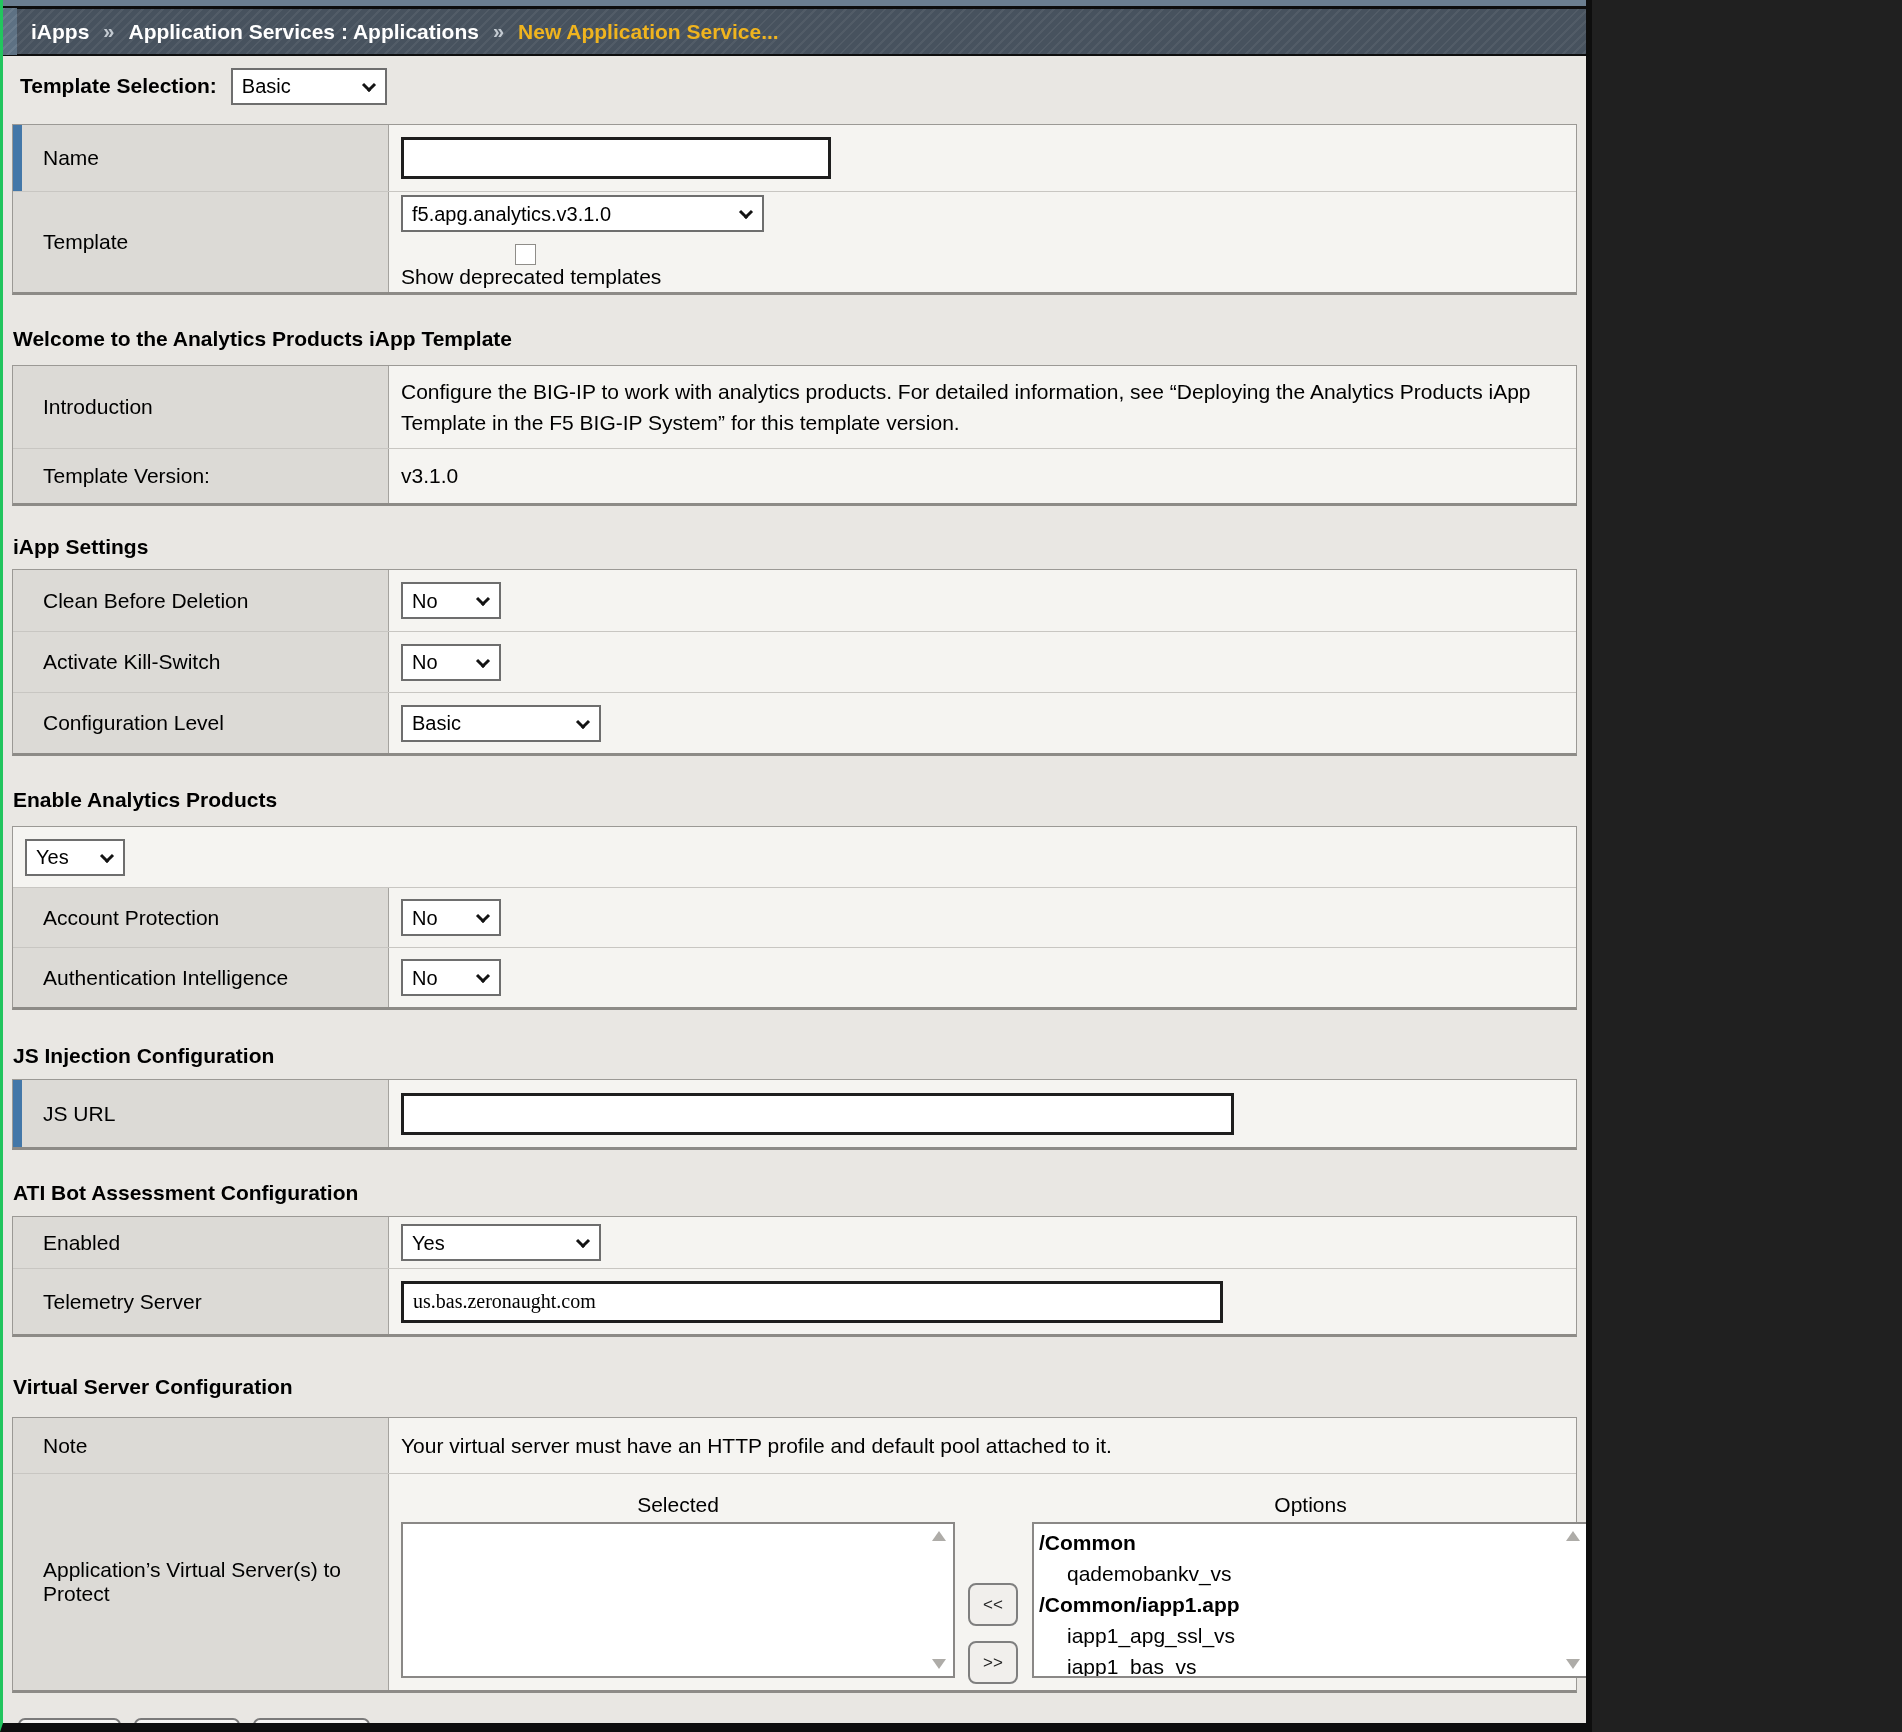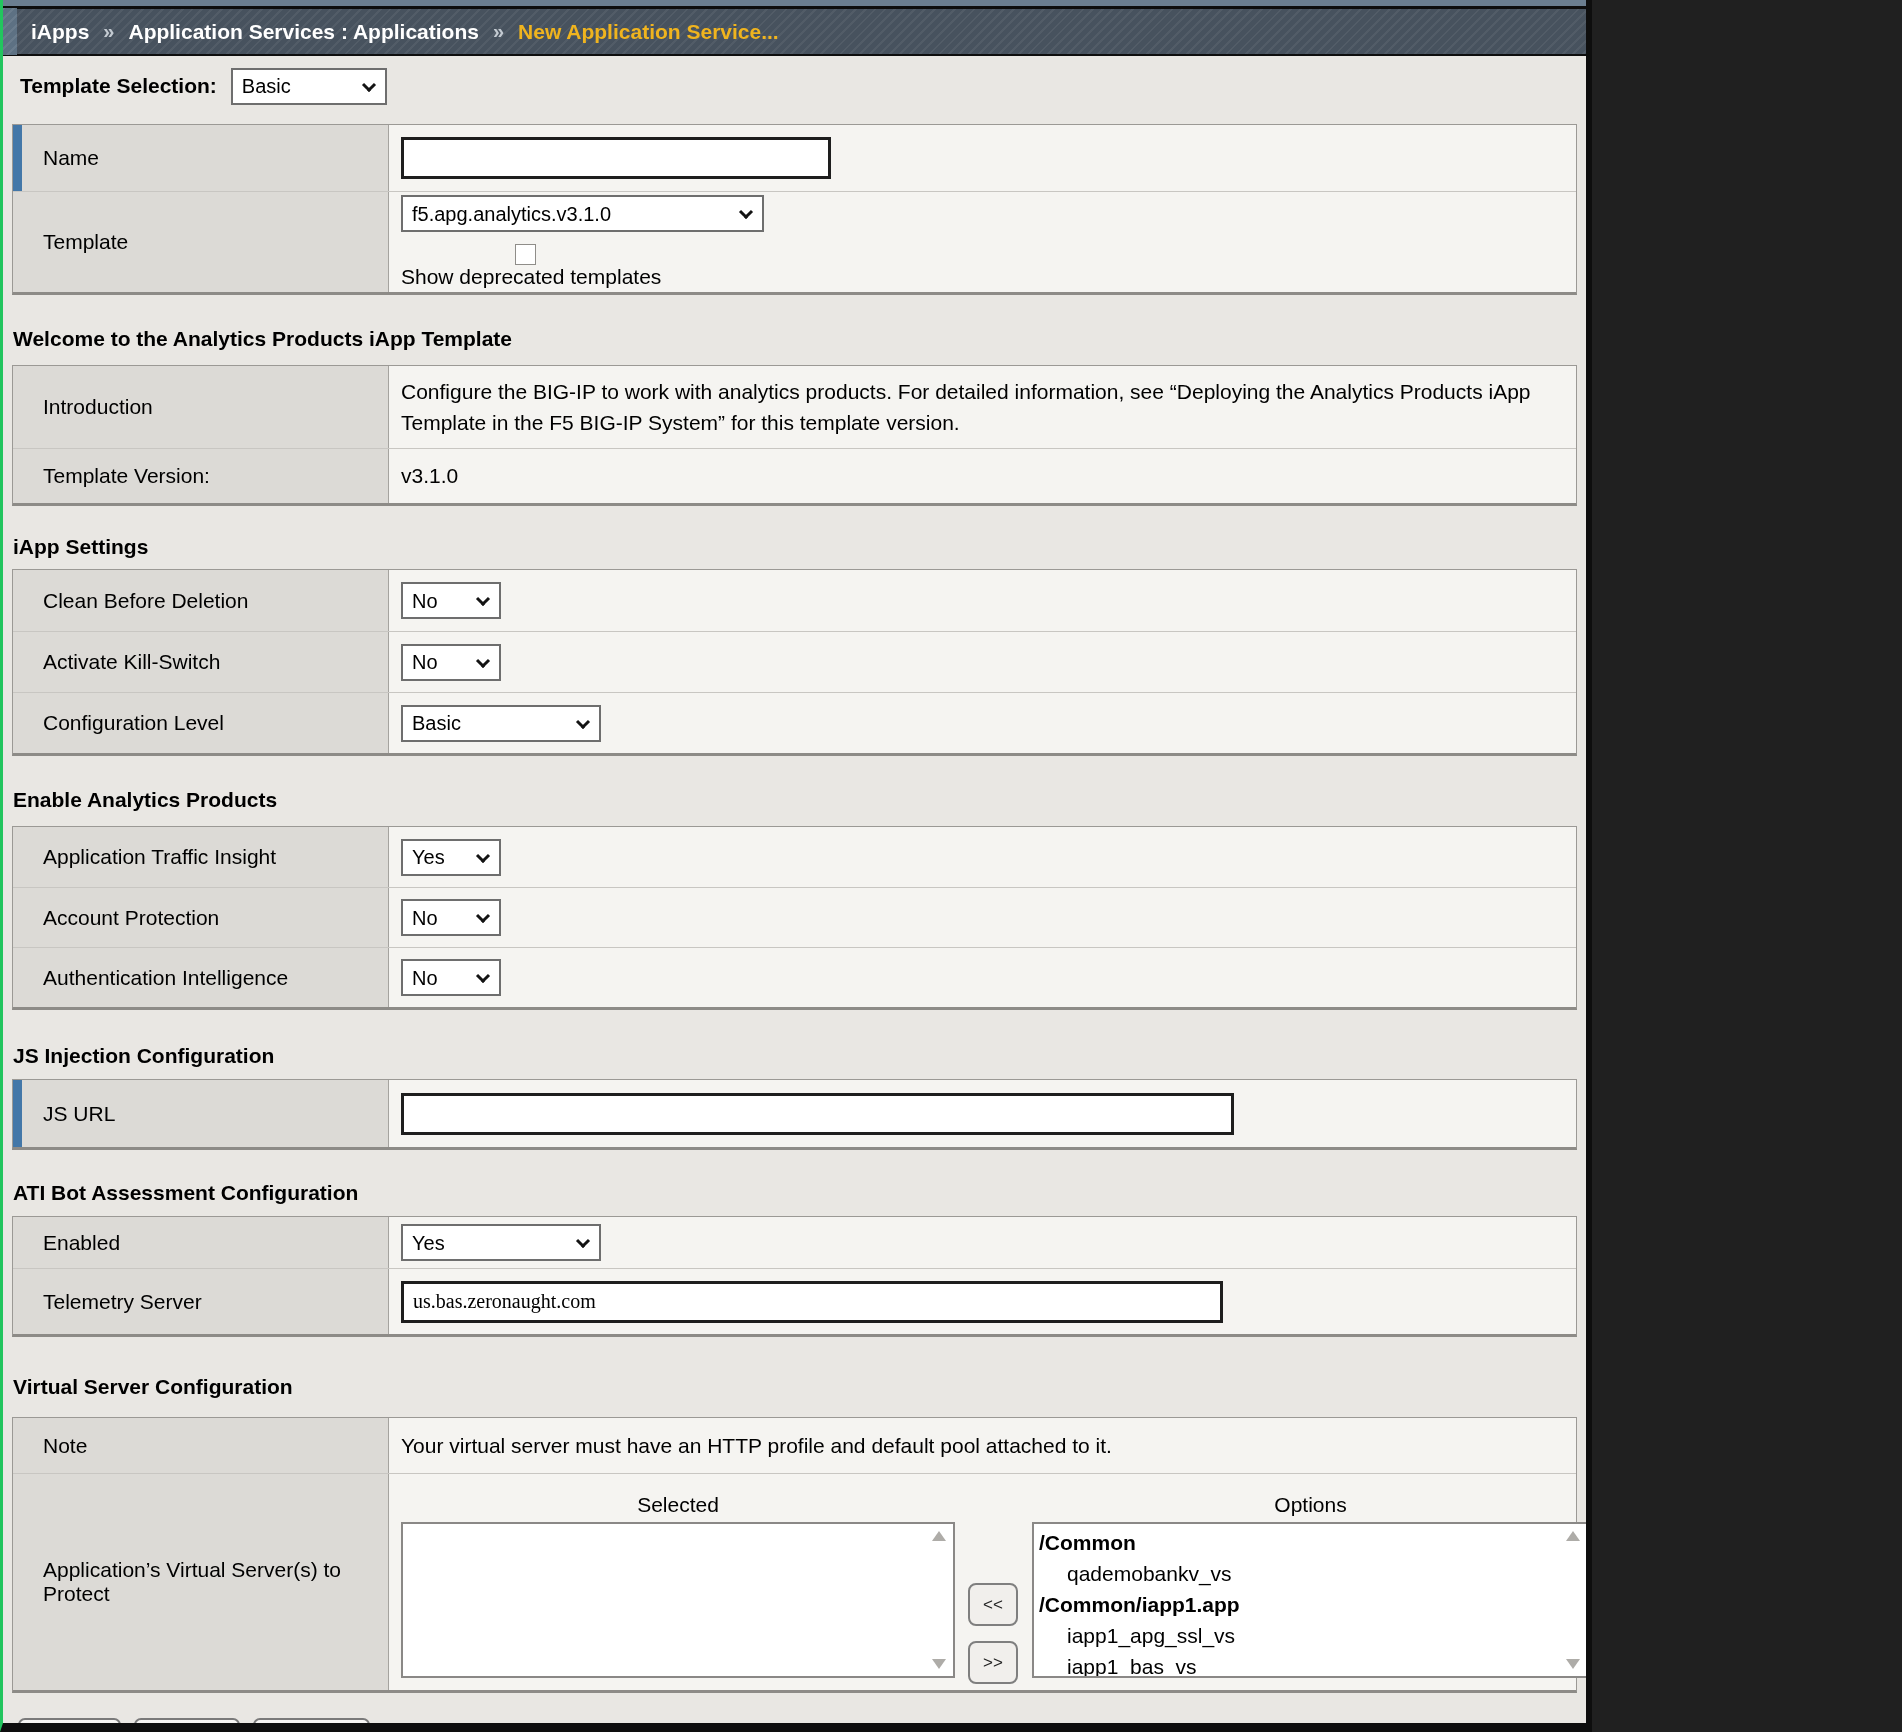--- a/index.html
+++ b/index.html
@@ -237,23 +237,20 @@
             <select><option>Basic</option></select>
             <span class="chev"></span>
           </span>
         </div>
       </div>
     </div>
 
     <div class="section-heading">Enable Analytics Products</div>
     <div class="tbl">
       <div class="row r-analytics">
-        <div class="cell label">
-          <span>Application Traffic Insight</span>
-        </div>
         <div class="cell value">
           <span class="sel w100">
             <select><option>Yes</option></select>
             <span class="chev"></span>
           </span>
         </div>
       </div>
       <div class="row r-analytics">
         <div class="cell label">
           <span>Account Protection</span>

